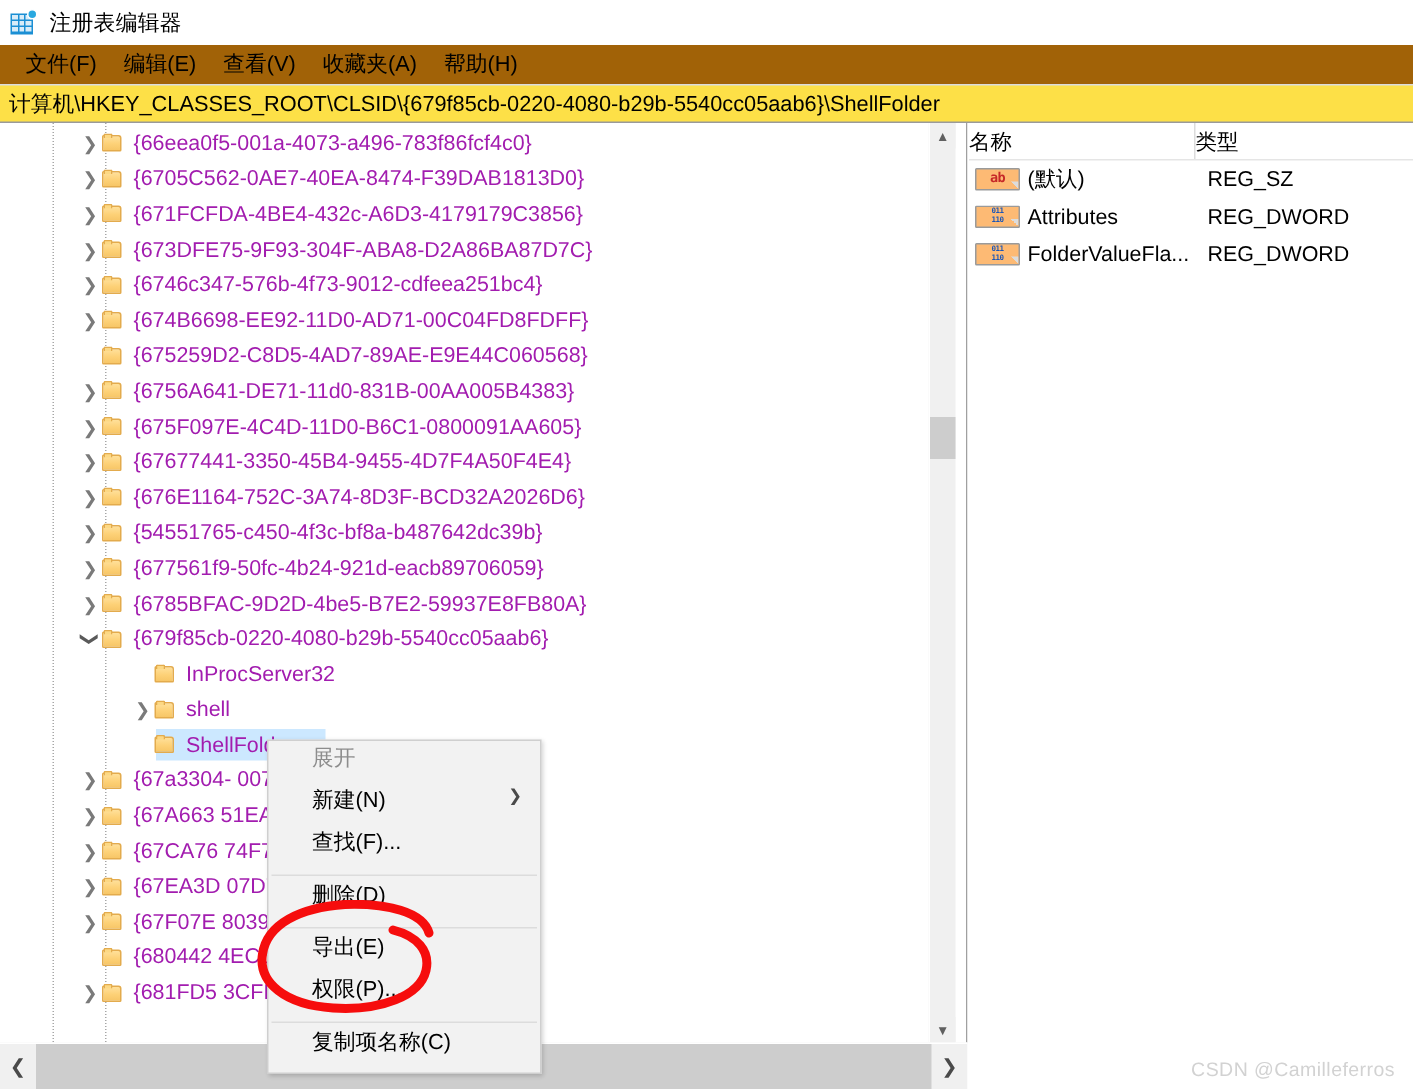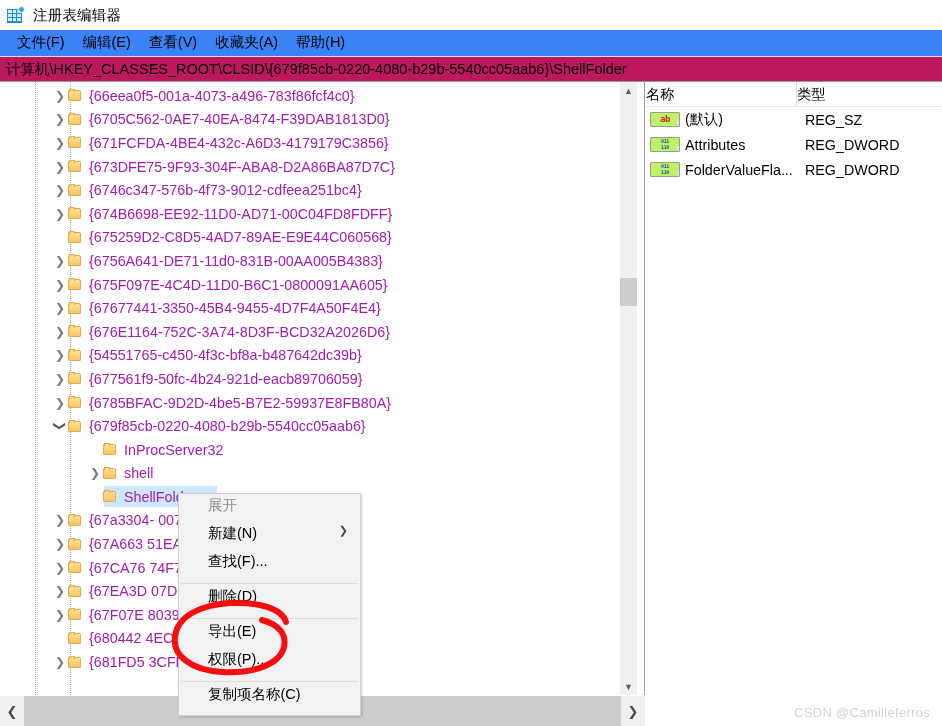--- a/index.html
+++ b/index.html
@@ -60,39 +60,39 @@
     color: #000;
     letter-spacing: .2px;
   }
 
   
   .menubar {
     height: 26px;
     display: flex;
     align-items: center;
     padding-left: 8px;
-    background: #3b82f6;
+    background: #a16207;
   }
   .menubar .mi {
     padding: 2px 9px 3px 9px;
     font-size: 14.5px;
     color: #000;
     cursor: default;
     white-space: nowrap;
   }
 
   
   .addressbar {
     height: 24px;
     border-top: 1px solid #dcdcdc;
     border-bottom: 1px solid #9a9a9a;
     display: flex;
     align-items: center;
     padding-left: 6px;
-    background: #be185d;
+    background: #fde047;
     font-size: 14.5px;
     color: #000;
     white-space: nowrap;
     overflow: hidden;
   }
 
   
   .content {
     position: absolute;
     left: 0;
@@ -304,21 +304,21 @@
     padding-left: 8px;
     box-sizing: border-box;
     font-size: 14.3px;
     white-space: nowrap;
   }
   .vicon {
     width: 20px; height: 15px;
     flex: 0 0 auto;
     margin-right: 5px;
     position: relative;
-    background: #bef264;
+    background: #fdba74;
     border: 1px solid #9a9a9a;
     box-sizing: border-box;
     border-radius: 1px;
     overflow: hidden;
     padding-left: 28px;
   }
   .vicon .glyph {
     position: absolute;
     left: 0; top: 0;
     width: 100%; height: 100%;

